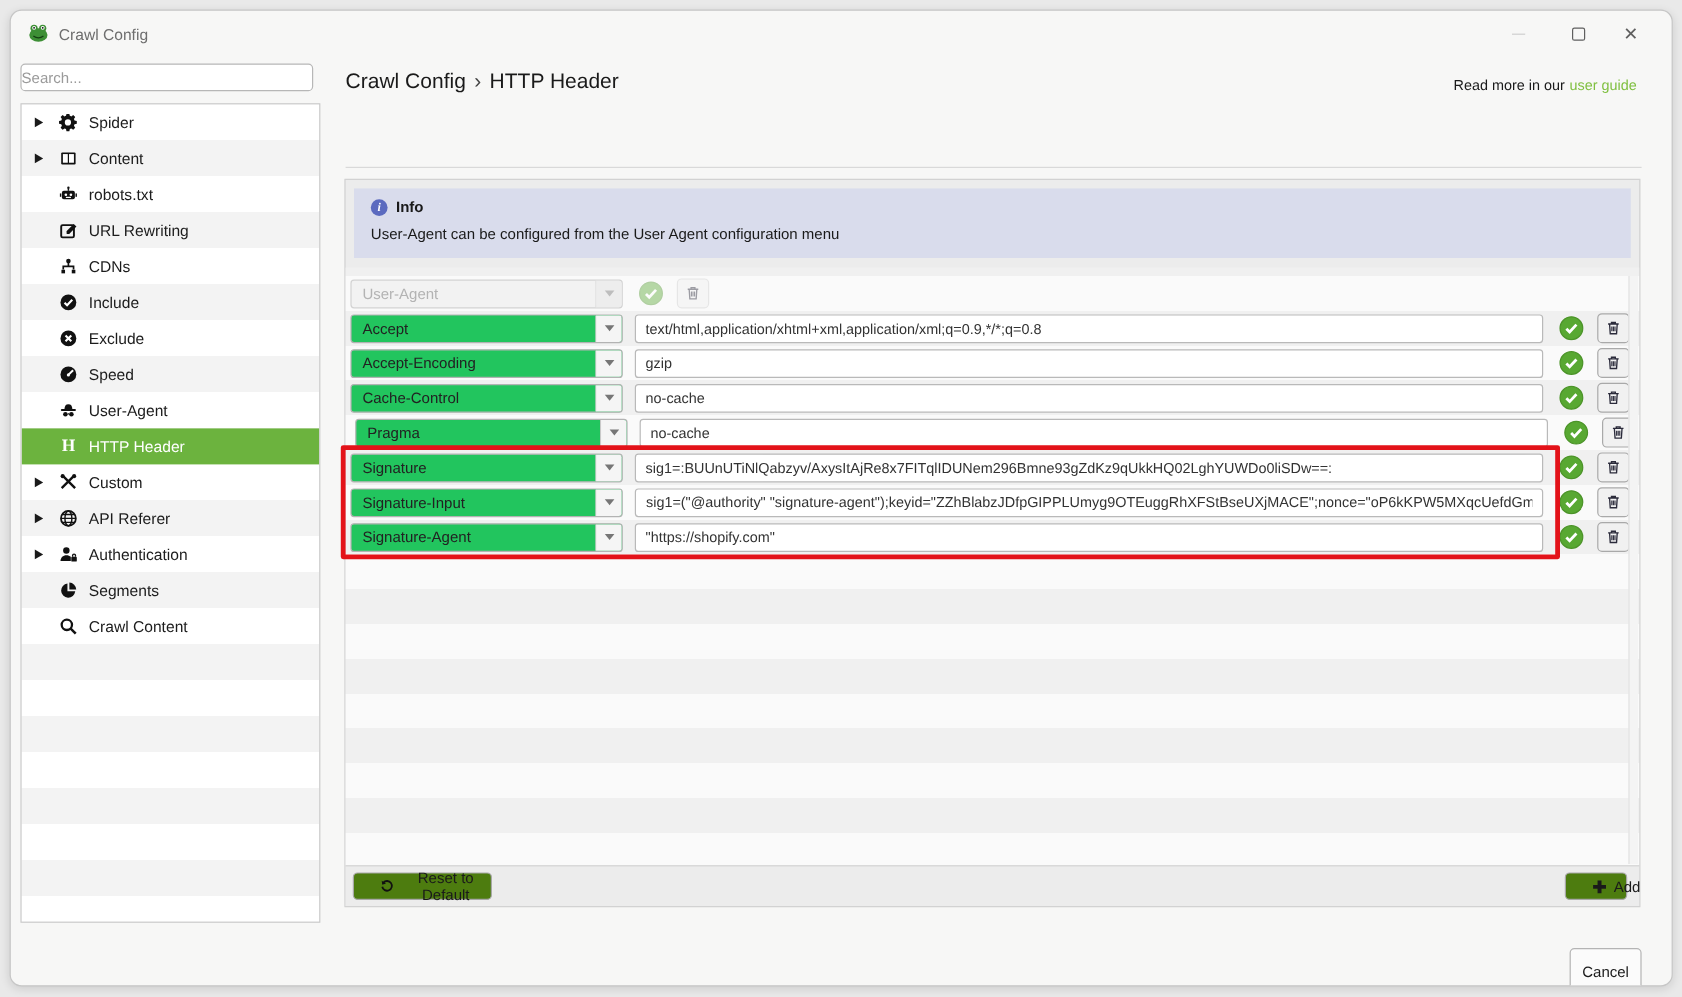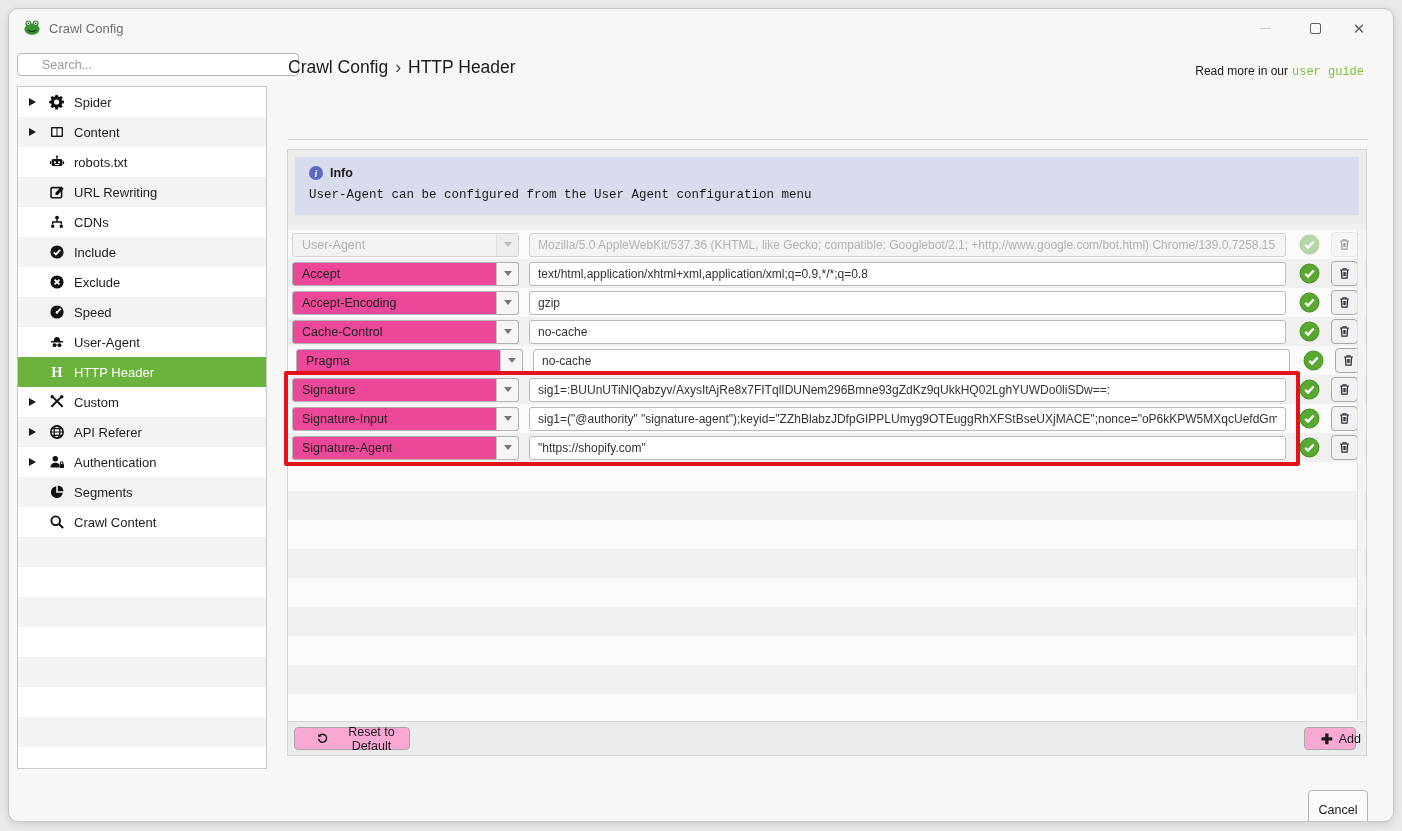--- a/index.html
+++ b/index.html
@@ -14,60 +14,60 @@
   .titlebar { position:absolute; left:0; top:0; right:0; height:38px; }
   .titlebar .app-ico { position:absolute; left:14px; top:9px; width:18px; height:18px; }
   .titlebar .title { position:absolute; left:40px; top:12px; font-size:13px; color:#6e6e6e; }
   .winbtn { position:absolute; top:6px; width:40px; height:26px; display:flex; align-items:center; justify-content:center; background:none; border:none; cursor:pointer; }
   .winbtn.min { right:108px; } .winbtn.max { right:58px; } .winbtn.close { right:14px; }
   .glyph-min { width:11px; height:1px; background:#cfcfcf; display:inline-block; }
   .glyph-max { width:11px; height:11px; border:1.3px solid #5f5f5f; border-radius:2px; display:inline-block; }
   .glyph-close { font-size:15px; color:#5f5f5f; line-height:1; }
 
   
-  .search { position:absolute; left:8px; top:44px; width:282px; height:23px; border:1px solid #b7b7b7;
-    border-radius:4px; background:#fff; font-size:12.5px; padding:0 24px; color:#333; font-family:"Liberation Sans",sans-serif; }
+  .search { position:absolute; left:8px; top:44px; width:244px; height:23px; border:1px solid #b7b7b7;
+    border-radius:4px; background:#fff; font-size:12.5px; padding:0 0; color:#333; font-family:"Liberation Sans",sans-serif; }
   .search::placeholder { color:#9a9a9a; }
   .side-list { position:absolute; left:8px; top:77px; width:250px; height:683px; background:#fff;
     border:1px solid #c9c9c9; overflow:hidden;
     background-image:repeating-linear-gradient(to bottom,#ffffff 0 30px,#f3f3f3 30px 60px); }
   .side-item { position:relative; height:30px; display:flex; align-items:center; cursor:default; }
   .side-item .arrow { width:28px; display:flex; justify-content:center; align-items:center; }
   .tri { width:0; height:0; border-left:7px solid #1a1a1a; border-top:4.5px solid transparent; border-bottom:4.5px solid transparent; display:inline-block; }
   .side-item .icon { width:22px; height:16px; display:flex; align-items:center; justify-content:center; }
   .side-item .icon svg { width:16px; height:16px; }
   .side-item .label { margin-left:6px; font-size:13px; }
   .side-item.selected { background:#6cb33e; color:#fff; }
   .side-item.selected .label { color:#fff; }
   .icon-letter { font-family:"Liberation Serif", serif; font-weight:bold; font-size:14.5px; line-height:1; }
   .side-item.selected .icon-letter { color:#fff; }
 
   
   .main-title { position:absolute; left:279px; top:48px; font-size:17.5px; color:#1a1a1a; }
   .main-title .sep { color:#444; margin:0 7px; }
   .readmore { position:absolute; right:29px; top:55px; font-size:12px; color:#1a1a1a; }
-  .readmore a { color:#7fbf3f; text-decoration:none; margin-left:4px; cursor:pointer;font-family:Liberation Mono, monospace; }
+  .readmore a { color:#7fbf3f; text-decoration:none; margin-left:4px; cursor:pointer; }
   .main-desc { position:absolute; left:279px; top:100px; font-size:12.5px; color:#1a1a1a; }
   .main-divider { position:absolute; left:279px; top:130px; width:1080px; height:1px; background:#d9d9d9; }
 
   
   .panel { position:absolute; left:278px; top:140px; width:1080px; height:607px;
     background:#ececec; border:1px solid #d2d2d2; }
   .infobox { position:absolute; left:7px; top:7px; width:1064px; height:58px; background:#d9dcec; padding:9px 14px; }
   .infobox .ihead { display:flex; align-items:center; gap:7px; font-size:12.5px; font-weight:bold; color:#1a1a1a; }
   .info-badge { width:14px; height:14px; border-radius:50%; background:#5b6abf; color:#fff; font-size:10px; font-weight:bold;
     display:inline-flex; align-items:center; justify-content:center; font-family:"Liberation Serif",serif; font-style:italic; }
-  .infobox .itext { margin-top:8px; font-size:12.5px; color:#1a1a1a;font-family:Liberation Mono, monospace; }
+  .infobox .itext { margin-top:8px; font-size:12.5px; color:#1a1a1a; }
 
   .rows-bg { position:absolute; left:0; right:0; top:73px; bottom:34px;
     background-image:repeating-linear-gradient(to bottom,#fafafa 7px 36px,#f0f0f0 36px 65px); }
   .scrolltrack { position:absolute; right:1px; top:80px; bottom:35px; width:8px; background:#f4f4f4; border-left:1px solid #e2e2e2; }
 
   .hrow { position:absolute; left:0; width:1078px; height:29px; display:flex; align-items:center; }
-  .hselect { margin-left:4px; width:227px; height:24px; background:#ec4899; border:1px solid #b3b3b3; border-radius:3px;
+  .hselect { margin-left:4px; width:227px; height:24px; background:#22c55e; border:1px solid #b3b3b3; border-radius:3px;
     display:flex; align-items:center; cursor:default; }
   .sel-label { flex:1; font-size:12.5px; color:#222; padding:0 9px; white-space:nowrap; overflow:hidden; }
   .sel-arrow { width:22px; height:100%; border-left:1px solid #c9c9c9; background:#f5f5f5; border-radius:0 2px 2px 0;
     display:flex; align-items:center; justify-content:center; }
   .tri-down { width:0; height:0; border-top:5px solid #767676; border-left:4px solid transparent; border-right:4px solid transparent; display:inline-block; }
   .hvalue { margin-left:10px; width:757px; height:24px; background:#fff; border:1px solid #b9b9b9; border-radius:3px;
     font-size:12px; color:#333; padding:0 8px; font-family:"Liberation Sans",sans-serif; white-space:nowrap; overflow:hidden; }
   .vcheck { margin-left:12px; width:22px; height:22px; display:flex; align-items:center; justify-content:center; }
   .vcheck svg { width:21px; height:21px; }
   .trash-btn { margin-left:11px; width:27px; height:25px; background:#f1f1f1; border:1px solid #a9a9a9; border-radius:4px;
@@ -79,22 +79,22 @@
   .hrow.disabled .sel-arrow { background:#ededed; border-left-color:#dedede; }
   .hrow.disabled .tri-down { border-top-color:#bdbdbd; }
   .hrow.disabled .hvalue { color:#b3b3b3; border-color:#d2d2d2; background:#f4f4f3; }
   .hrow.disabled .vcheck { opacity:.42; }
   .hrow.disabled .trash-btn { opacity:.45; border-color:#cecece; }
 
   .highlight-box { position:absolute; left:-4px; top:221px; width:1016px; height:95px;
     border:4px solid #e31219; border-radius:2px; pointer-events:none; z-index:6; }
 
   .panel-footer { position:absolute; left:0; right:0; bottom:0; height:34px; border-top:1px solid #d4d4d4; background:#ececec; }
-  .btn { display:inline-flex; align-items:center; justify-content:center; gap:6px; font-size:12.5px; color:#1a1a1a;
-    background:#f9a8d4; border:1px solid #a8a8a8; border-radius:4px; height:23px; cursor:pointer;
+  .btn { display:inline-flex; align-items:center; justify-content:flex-start; gap:6px; font-size:12.5px; color:#1a1a1a;
+    background:#4d7c0f; border:1px solid #a8a8a8; border-radius:4px; height:23px; cursor:pointer;
     font-family:"Liberation Sans",sans-serif;padding-left:22px; }
   .reset-btn { position:absolute; left:6px; top:5px; width:116px; }
   .reset-btn svg { width:13px; height:13px; }
   .add-btn { position:absolute; right:10px; top:5px; width:52px; }
   .plus-glyph { font-weight:bold; font-size:14px; line-height:1; }
 
   
   .ok-btn { position:absolute; left:1213px; top:781px; width:76px; height:23px; background:#6cb33e; border:1px solid #4d7c0f;
     border-radius:4px; color:#fff; font-size:12.5px; cursor:pointer; font-family:"Liberation Sans",sans-serif;margin-top:41px; }
   .cancel-btn { position:absolute; left:1299px; top:781px; width:60px; height:39px; background:#fbfbfb; border:1px solid #b4b4b4;
@@ -326,21 +326,20 @@
       <div class="itext">User-Agent can be configured from the User Agent configuration menu</div>
     </div>
     <div>
         <div class="hrow disabled" style="top: 80px;">
           <div class="hselect">
             <span class="sel-label">User-Agent</span>
             <span class="sel-arrow">
               <i class="tri-down"></i>
             </span>
           </div>
-          <input class="hvalue" readonly="" value="Mozilla/5.0 AppleWebKit/537.36 (KHTML, like Gecko; compatible; Googlebot/2.1; +http://www.google.com/bot.html) Chrome/139.0.7258.15" style="">
           <span class="vcheck">
             <svg viewBox="0 0 20 20">
               <circle cx="10" cy="10" r="9" fill="#58a832" stroke="#4c9429" stroke-width="1"></circle>
               <path d="M6 10.4l2.6 2.6 5.4-5.8" stroke="#fff" stroke-width="2.2" fill="none"></path>
             </svg>
           </span>
           <button class="trash-btn">
             <svg viewBox="0 0 16 16">
               <path d="M3.3 4.3h9.4M6.3 4.3V2.9h3.4v1.4" stroke="#2b2b3b" stroke-width="1.2" fill="none"></path>
               <path d="M4.6 4.3l.6 8.6h5.6l.6-8.6" stroke="#2b2b3b" stroke-width="1.2" fill="none"></path>

